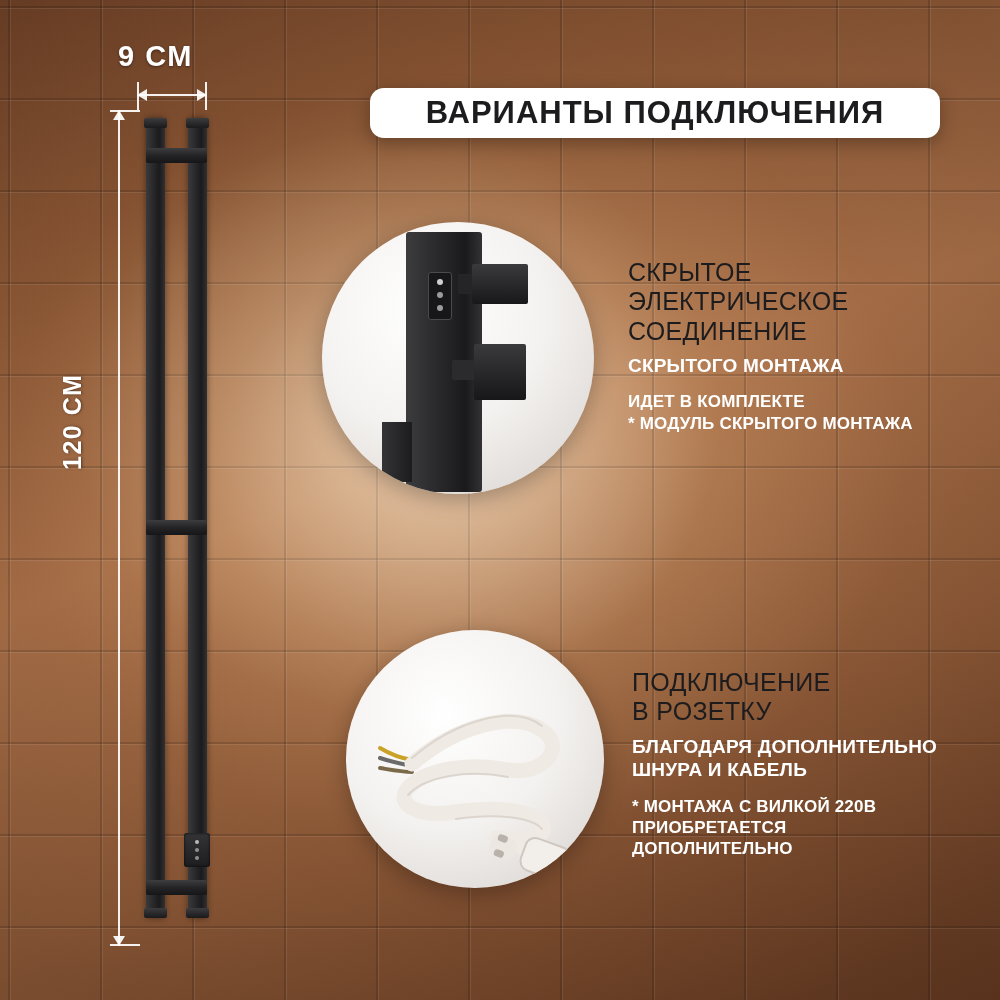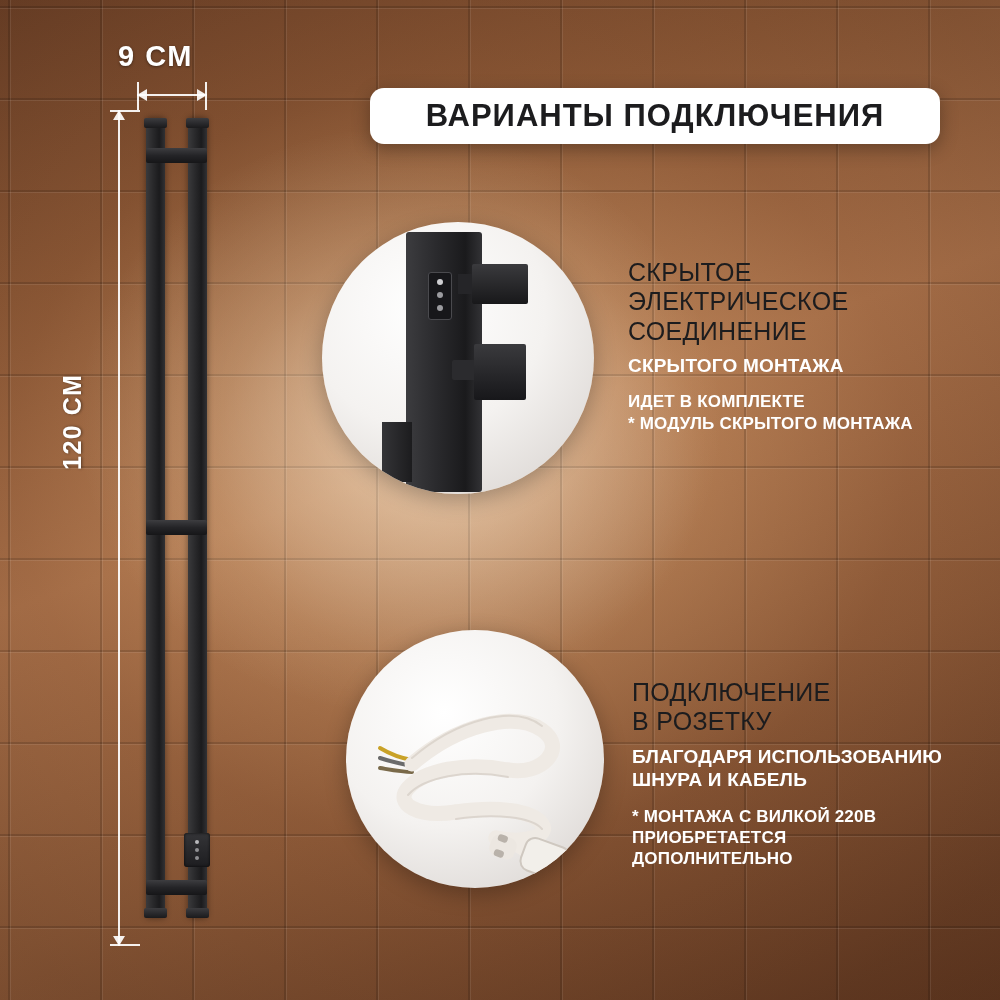--- a/index.html
+++ b/index.html
@@ -171,21 +171,21 @@
   .rail-switch .dot.d1 { top: 7px; }
   .rail-switch .dot.d2 { top: 15px; background: #8f8f93; }
   .rail-switch .dot.d3 { top: 23px; background: #8f8f93; }
 
   
   .title-pill {
     position: absolute;
     left: 370px;
     top: 88px;
     width: 570px;
-    height: 56px;
+    height: 50px;
     background: #ffffff;
     border-radius: 14px;
     display: flex;
     align-items: center;
     justify-content: center;
     box-shadow: 0 5px 18px rgba(0,0,0,0.30);
   }
   .title-pill span {
     font-size: 31px;
     font-weight: bold;
@@ -288,21 +288,21 @@
   }
   .feat .n {
     margin-top: 14px;
     font-size: 17px;
     font-weight: bold;
     line-height: 1.26;
     color: #ffffff;
     letter-spacing: 0.2px;
   }
   .feat-top    { left: 628px; top: 258px; width: 330px; }
-  .feat-bottom { left: 632px; top: 668px; width: 348px; margin-top: 10px; }
+  .feat-bottom { left: 632px; top: 668px; width: 348px; }
   .nowrap-lines div { white-space: nowrap; }
 </style>
 </head>
 <body>
 
 <div class="stage">
 
   <div class="bg"></div>
   <div class="tiles"></div>
   <div class="bg-sheen"></div>
@@ -401,21 +401,21 @@
       </g>
     </svg>
   </div>
 
   <div class="feat feat-bottom">
     <div class="h nowrap-lines">
       <div>ПОДКЛЮЧЕНИЕ</div>
       <div>В РОЗЕТКУ</div>
     </div>
     <div class="s nowrap-lines">
-      <div>БЛАГОДАРЯ ИСПОЛЬЗОВАНИЮ</div>
+      <div>БЛАГОДАРЯ ДОПОЛНИТЕЛЬНО</div>
       <div>ШНУРА И КАБЕЛЬ</div>
     </div>
     <div class="n nowrap-lines">
       <div>* МОНТАЖА С ВИЛКОЙ 220В</div>
       <div>ПРИОБРЕТАЕТСЯ</div>
       <div>ДОПОЛНИТЕЛЬНО</div>
     </div>
   </div>
 
 </div>

